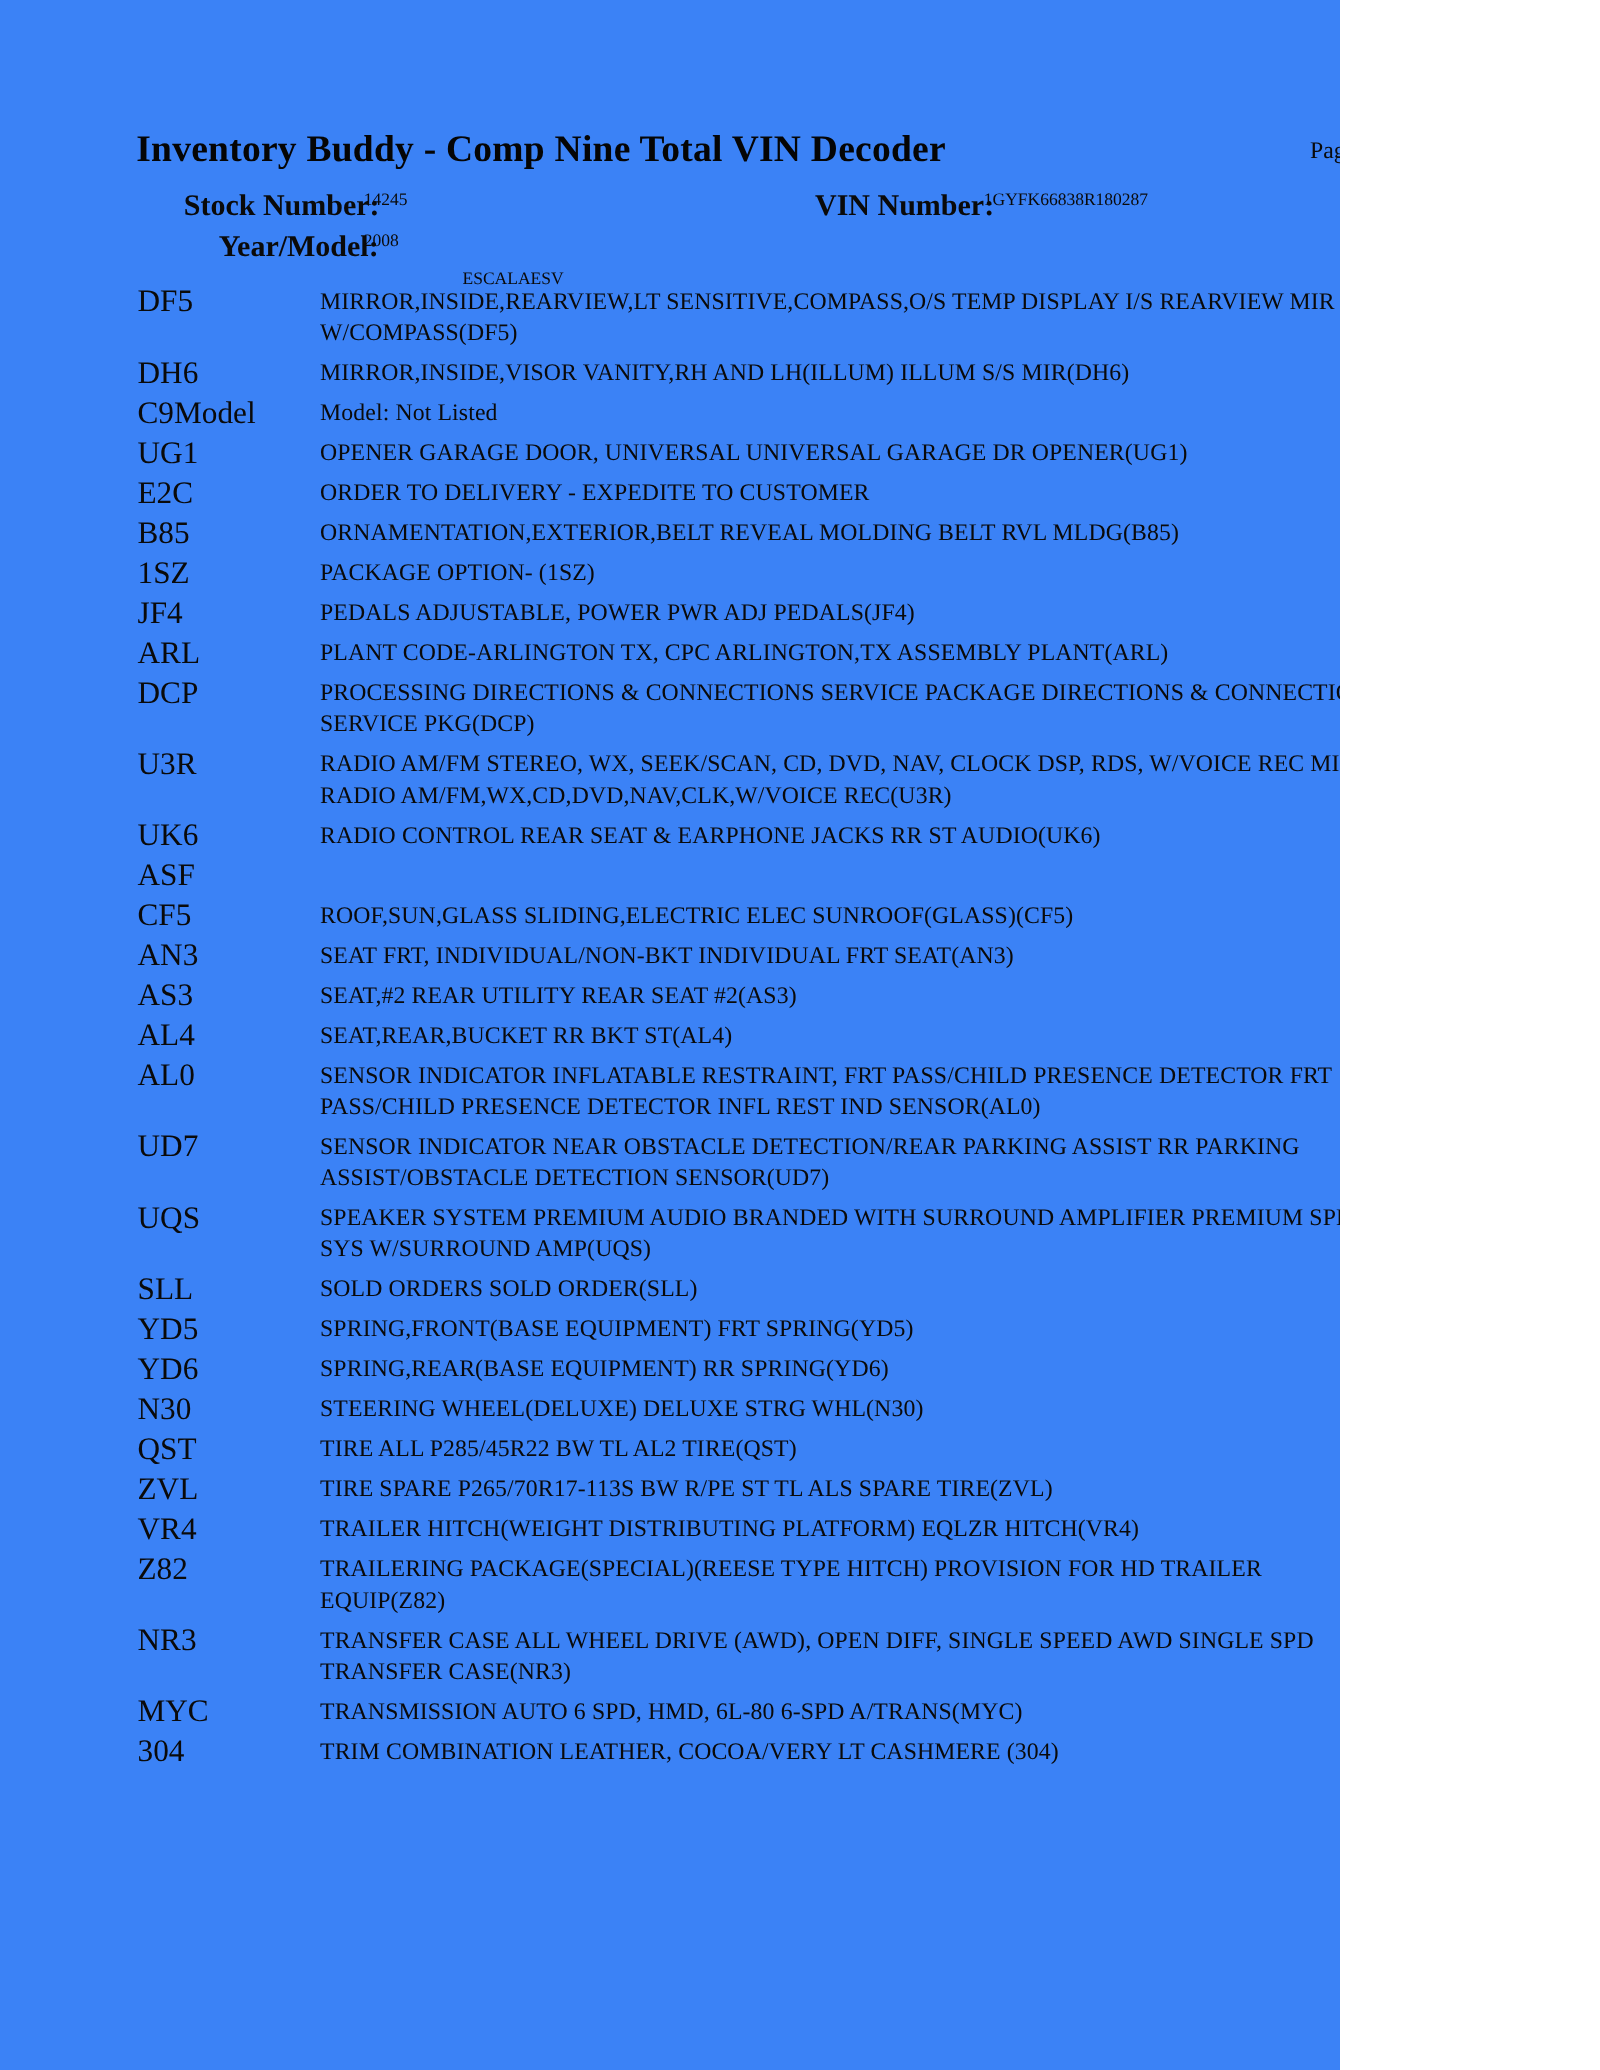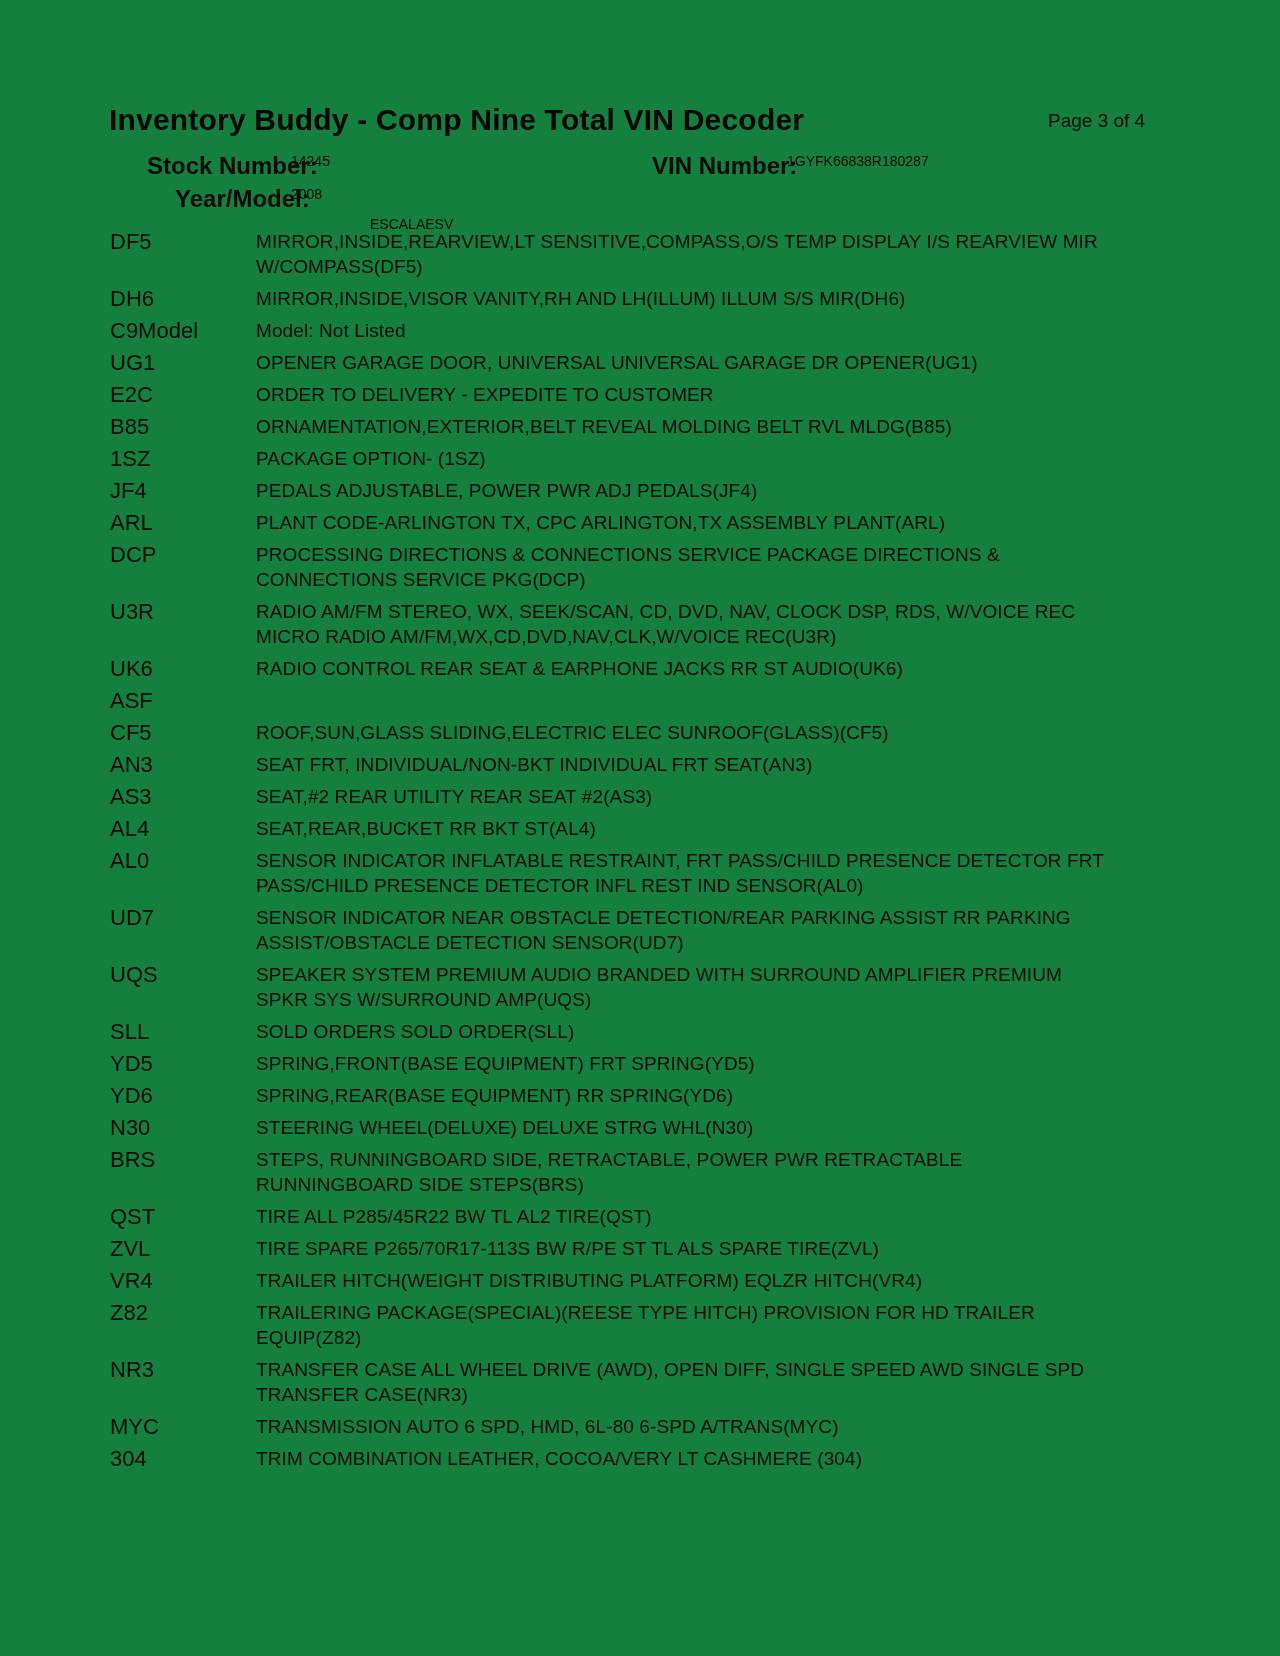--- a/index.html
+++ b/index.html
@@ -2,25 +2,25 @@
 <html><head>
 <meta charset="utf-8">
 <style>
   html, body {
     margin: 0;
     padding: 0;
     background: #ffffff;
   }
   .page {
     position: relative;
-    width: 1280px;
+    width: 1072px;
     height: 1656px;
-    background: #15803d;
+    background: #3b82f6;
     color: #0a0a0a;
-    font-family: Liberation Sans, sans-serif;
+    font-family: Liberation Serif, serif;
     overflow: hidden;
   }
   .abs { position: absolute; white-space: nowrap; }
 
   .doc-title {
     left: 109px;
     top: 103px;
     font-size: 30px;
     font-weight: 700;
     letter-spacing: 0.2px;
@@ -50,21 +50,21 @@
     top: 229px;
     width: 1060px;
   }
   .opt-row {
     display: flex;
     align-items: flex-start;
     margin-bottom: 7px;
   }
   .opt-row .code {
     flex: 0 0 146px;
-    font-size: 22px;
+    font-size: 25px;
     line-height: 25px;
     white-space: nowrap;
   }
   .opt-row .desc {
     width: 858px;
     font-size: 19px;
     line-height: 25px;
     letter-spacing: 0.1px;
   }
 </style>
@@ -176,24 +176,20 @@
       </div>
       <div class="opt-row">
         <div class="code">YD6</div>
         <div class="desc">SPRING,REAR(BASE EQUIPMENT) RR SPRING(YD6)</div>
       </div>
       <div class="opt-row">
         <div class="code">N30</div>
         <div class="desc">STEERING WHEEL(DELUXE) DELUXE STRG WHL(N30)</div>
       </div>
       <div class="opt-row">
-        <div class="code">BRS</div>
-        <div class="desc">STEPS, RUNNINGBOARD SIDE, RETRACTABLE, POWER PWR RETRACTABLE RUNNINGBOARD SIDE STEPS(BRS)</div>
-      </div>
-      <div class="opt-row">
         <div class="code">QST</div>
         <div class="desc">TIRE ALL P285/45R22 BW TL AL2 TIRE(QST)</div>
       </div>
       <div class="opt-row">
         <div class="code">ZVL</div>
         <div class="desc">TIRE SPARE P265/70R17-113S BW R/PE ST TL ALS SPARE TIRE(ZVL)</div>
       </div>
       <div class="opt-row">
         <div class="code">VR4</div>
         <div class="desc">TRAILER HITCH(WEIGHT DISTRIBUTING PLATFORM) EQLZR HITCH(VR4)</div>

